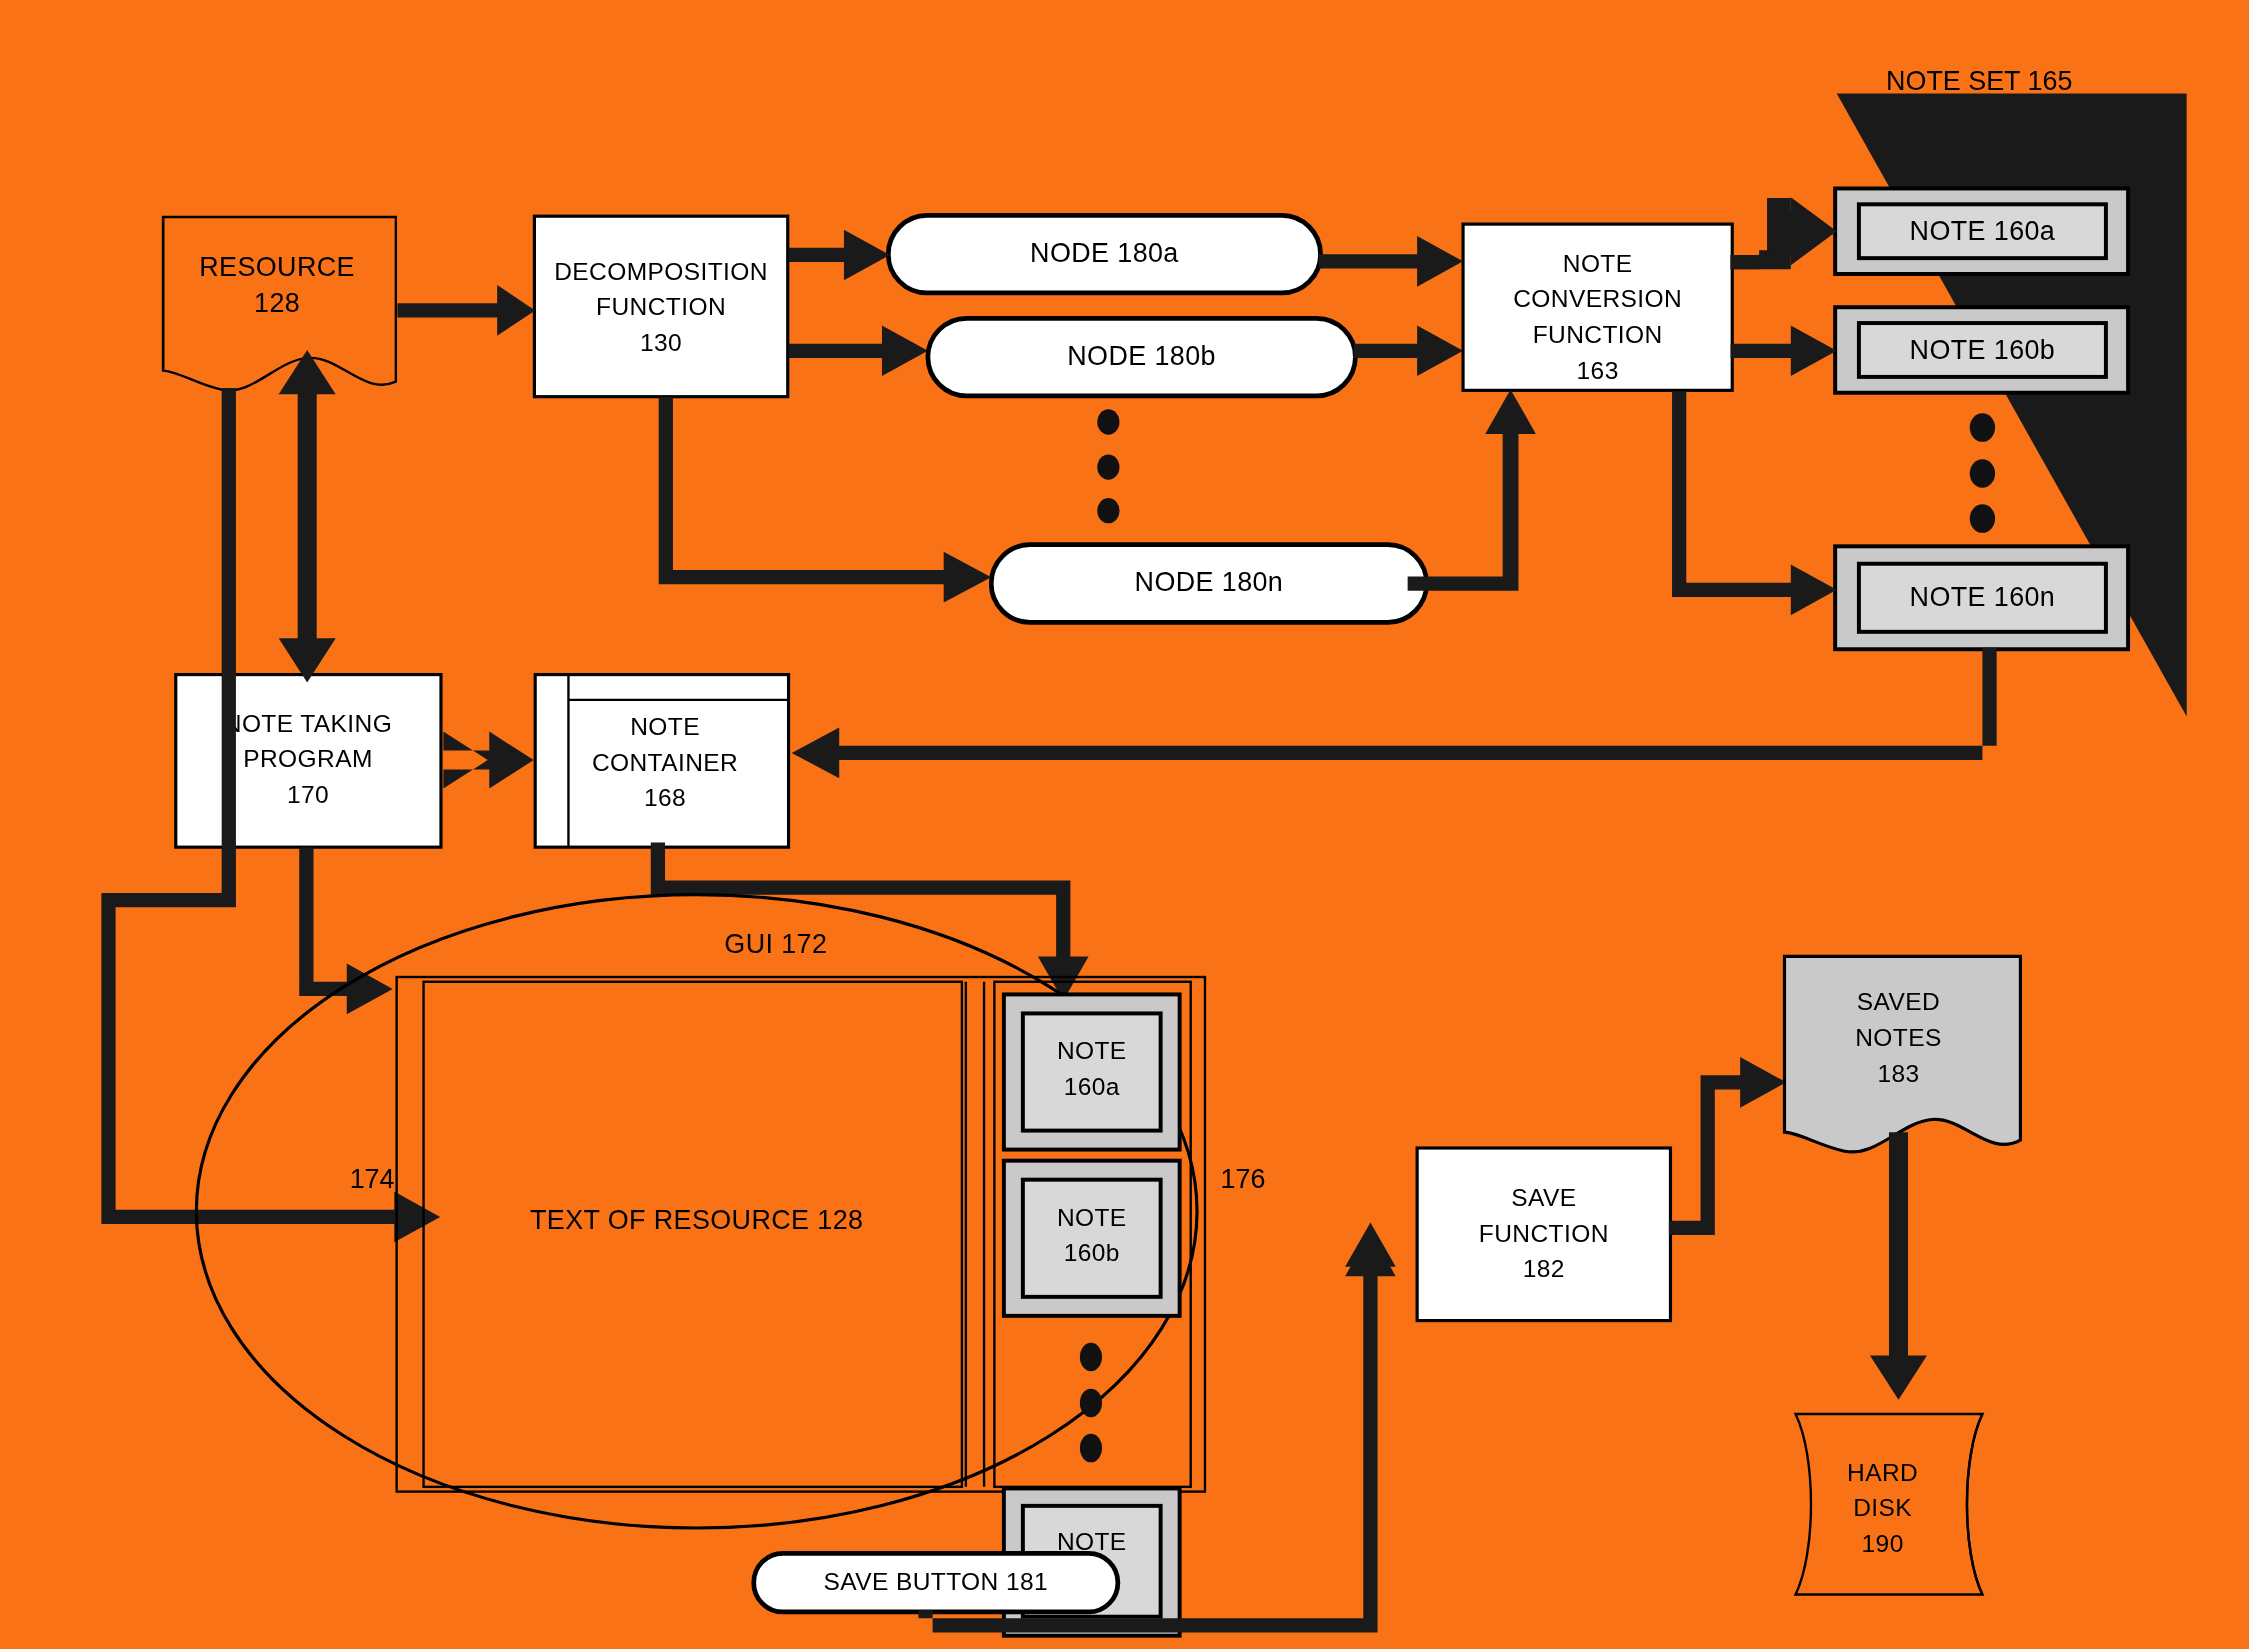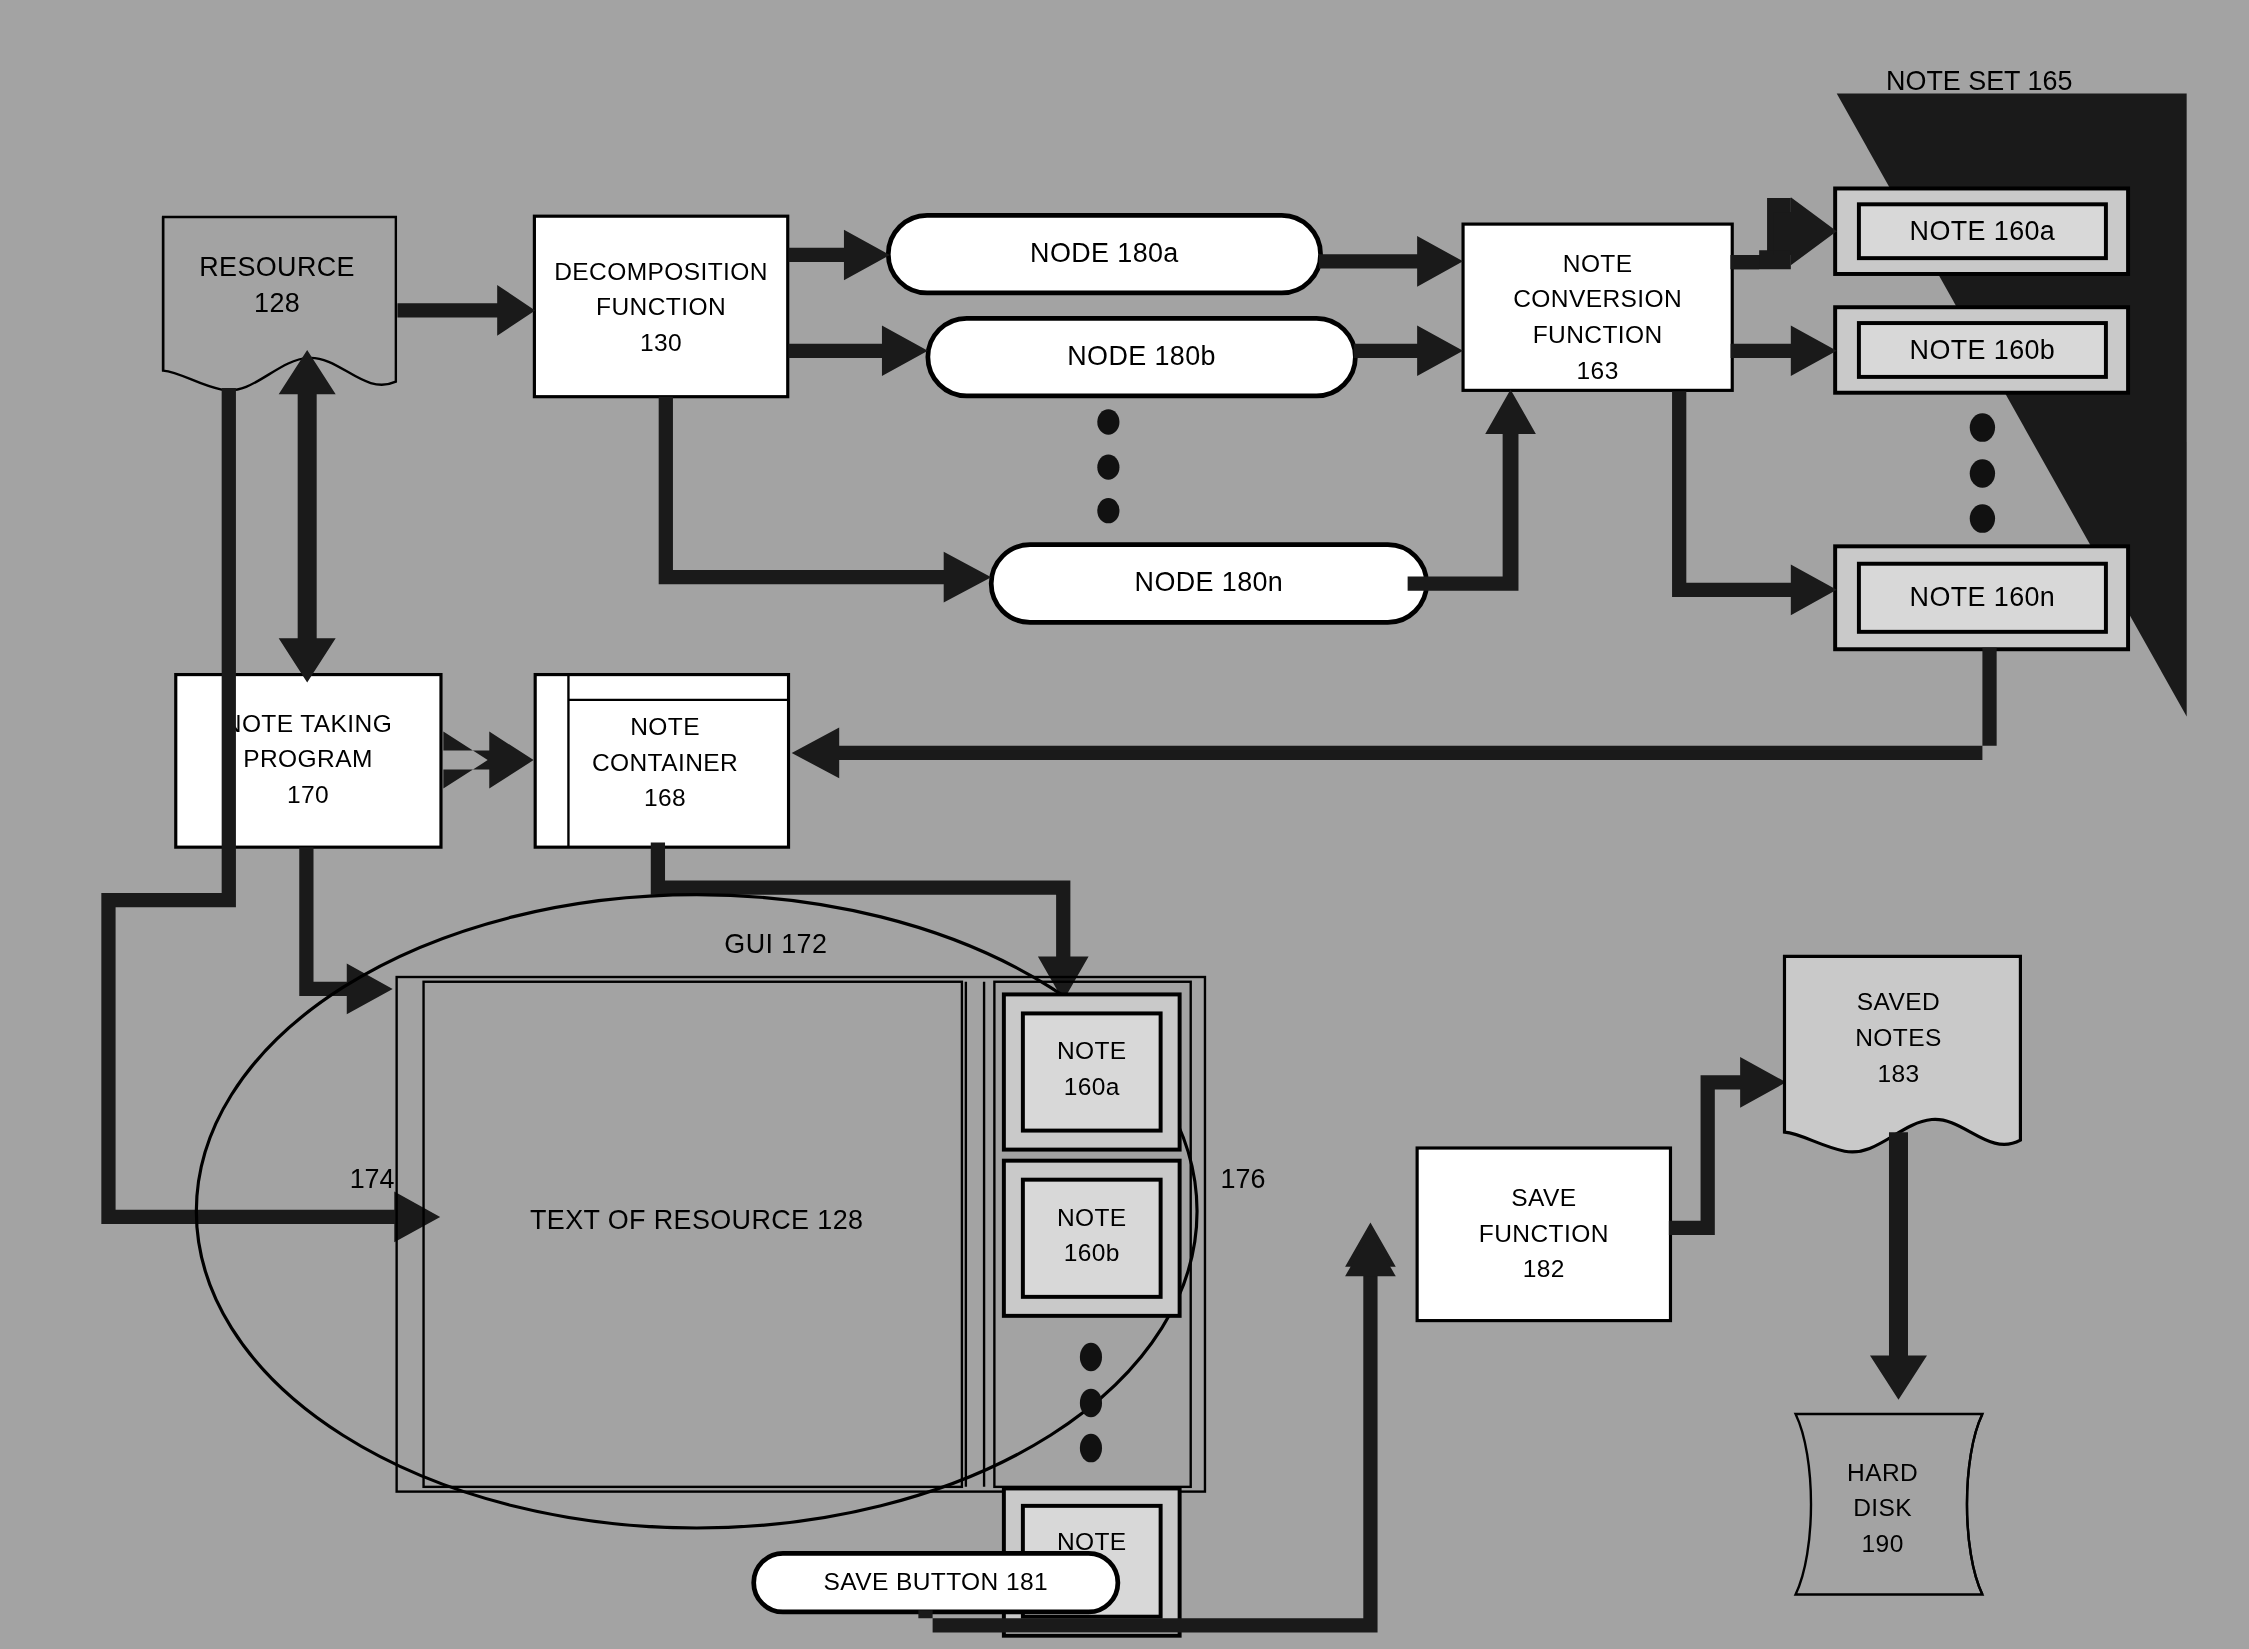--- a/index.html
+++ b/index.html
@@ -1,17 +1,17 @@
 <!DOCTYPE html>
 <html style="font-size:12.7px"><head>
 <meta charset="utf-8">
 <style>
   html,body{margin:0;padding:0;background:#fff;}
   body{font-family:"Liberation Sans", sans-serif;}
-  #stage{position:relative;width:2250px;height:1650px;background:#a3a3a3;overflow:hidden;}
+  #stage{position:relative;width:2250px;height:1650px;background:#f97316;overflow:hidden;}
   svg#canvas{position:absolute;left:0;top:0;width:2250px;height:1650px;}
   .lbl{font-family:"Liberation Sans", sans-serif;fill:#000;font-size:34px;text-anchor:middle;dominant-baseline:middle;letter-spacing:0.5px;}
   .lbl-sm{font-size:31px;}
   .ref{font-family:"Liberation Sans", sans-serif;fill:#000;font-size:34px;text-anchor:middle;dominant-baseline:middle;}
   .boxline{fill:#ffffff;stroke:#000000;stroke-width:4;}
   .ovalline{fill:#ffffff;stroke:#000000;stroke-width:6;}
   .thinline{fill:none;stroke:#000000;stroke-width:3;}
   .guiline{fill:none;stroke:#000000;stroke-width:4;}
   .arrow{fill:#1a1a1a;stroke:none;}
   .noteouter{fill:#c9c9c9;stroke:#000;stroke-width:5;}

